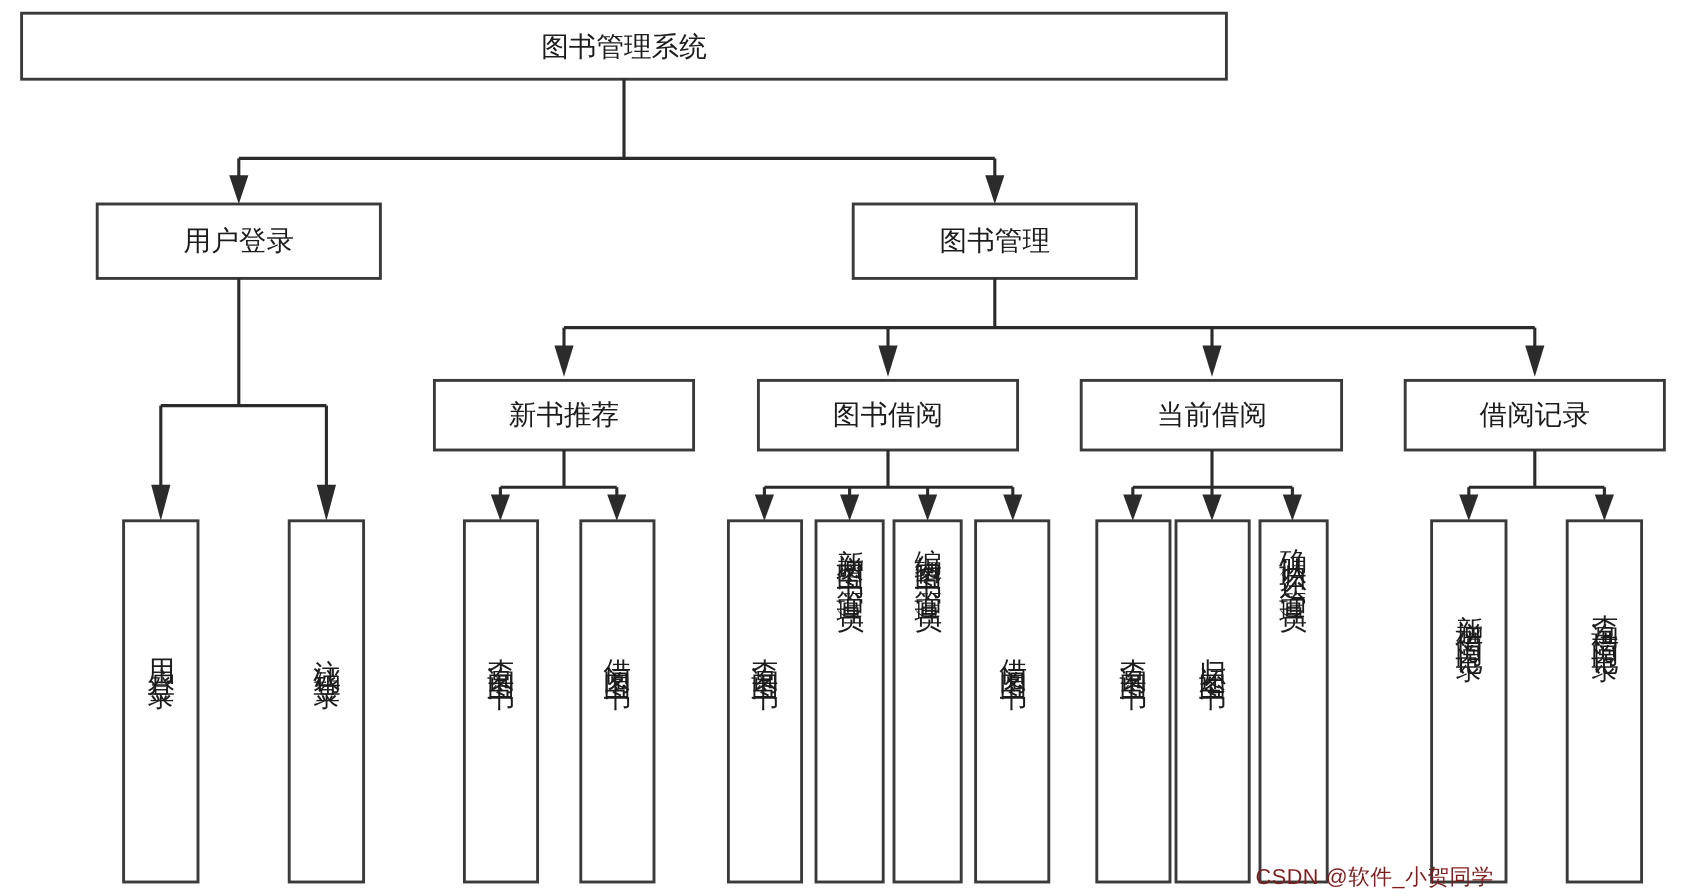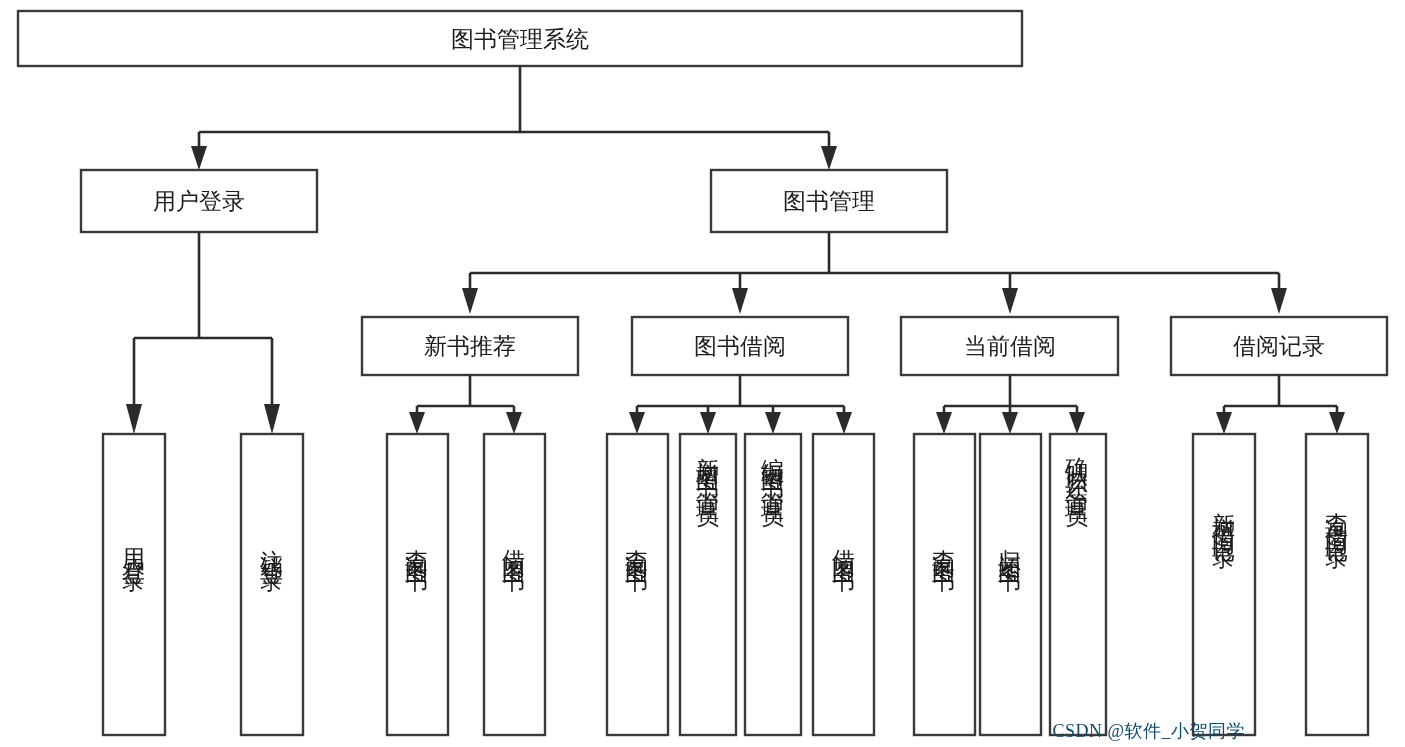--- a/index.html
+++ b/index.html
@@ -52,23 +52,23 @@
   text.h-label {
     font-size: 23px;
   }
   text.v-label {
     font-size: 23px;
   }
   .watermark {
     position: absolute;
     right: 8px;
     bottom: 4px;
-    font-family: Liberation Serif, serif;
+    font-family: Liberation Sans, sans-serif;
     font-size: 18px;
-    color: #0c4a6e;
+    color: #7f1d1d;
     letter-spacing: 0.5px;
     white-space: nowrap;
     user-select: none;
   }
 </style>
 </head>
 <body>
 
 <div id="diagram-root">
 

